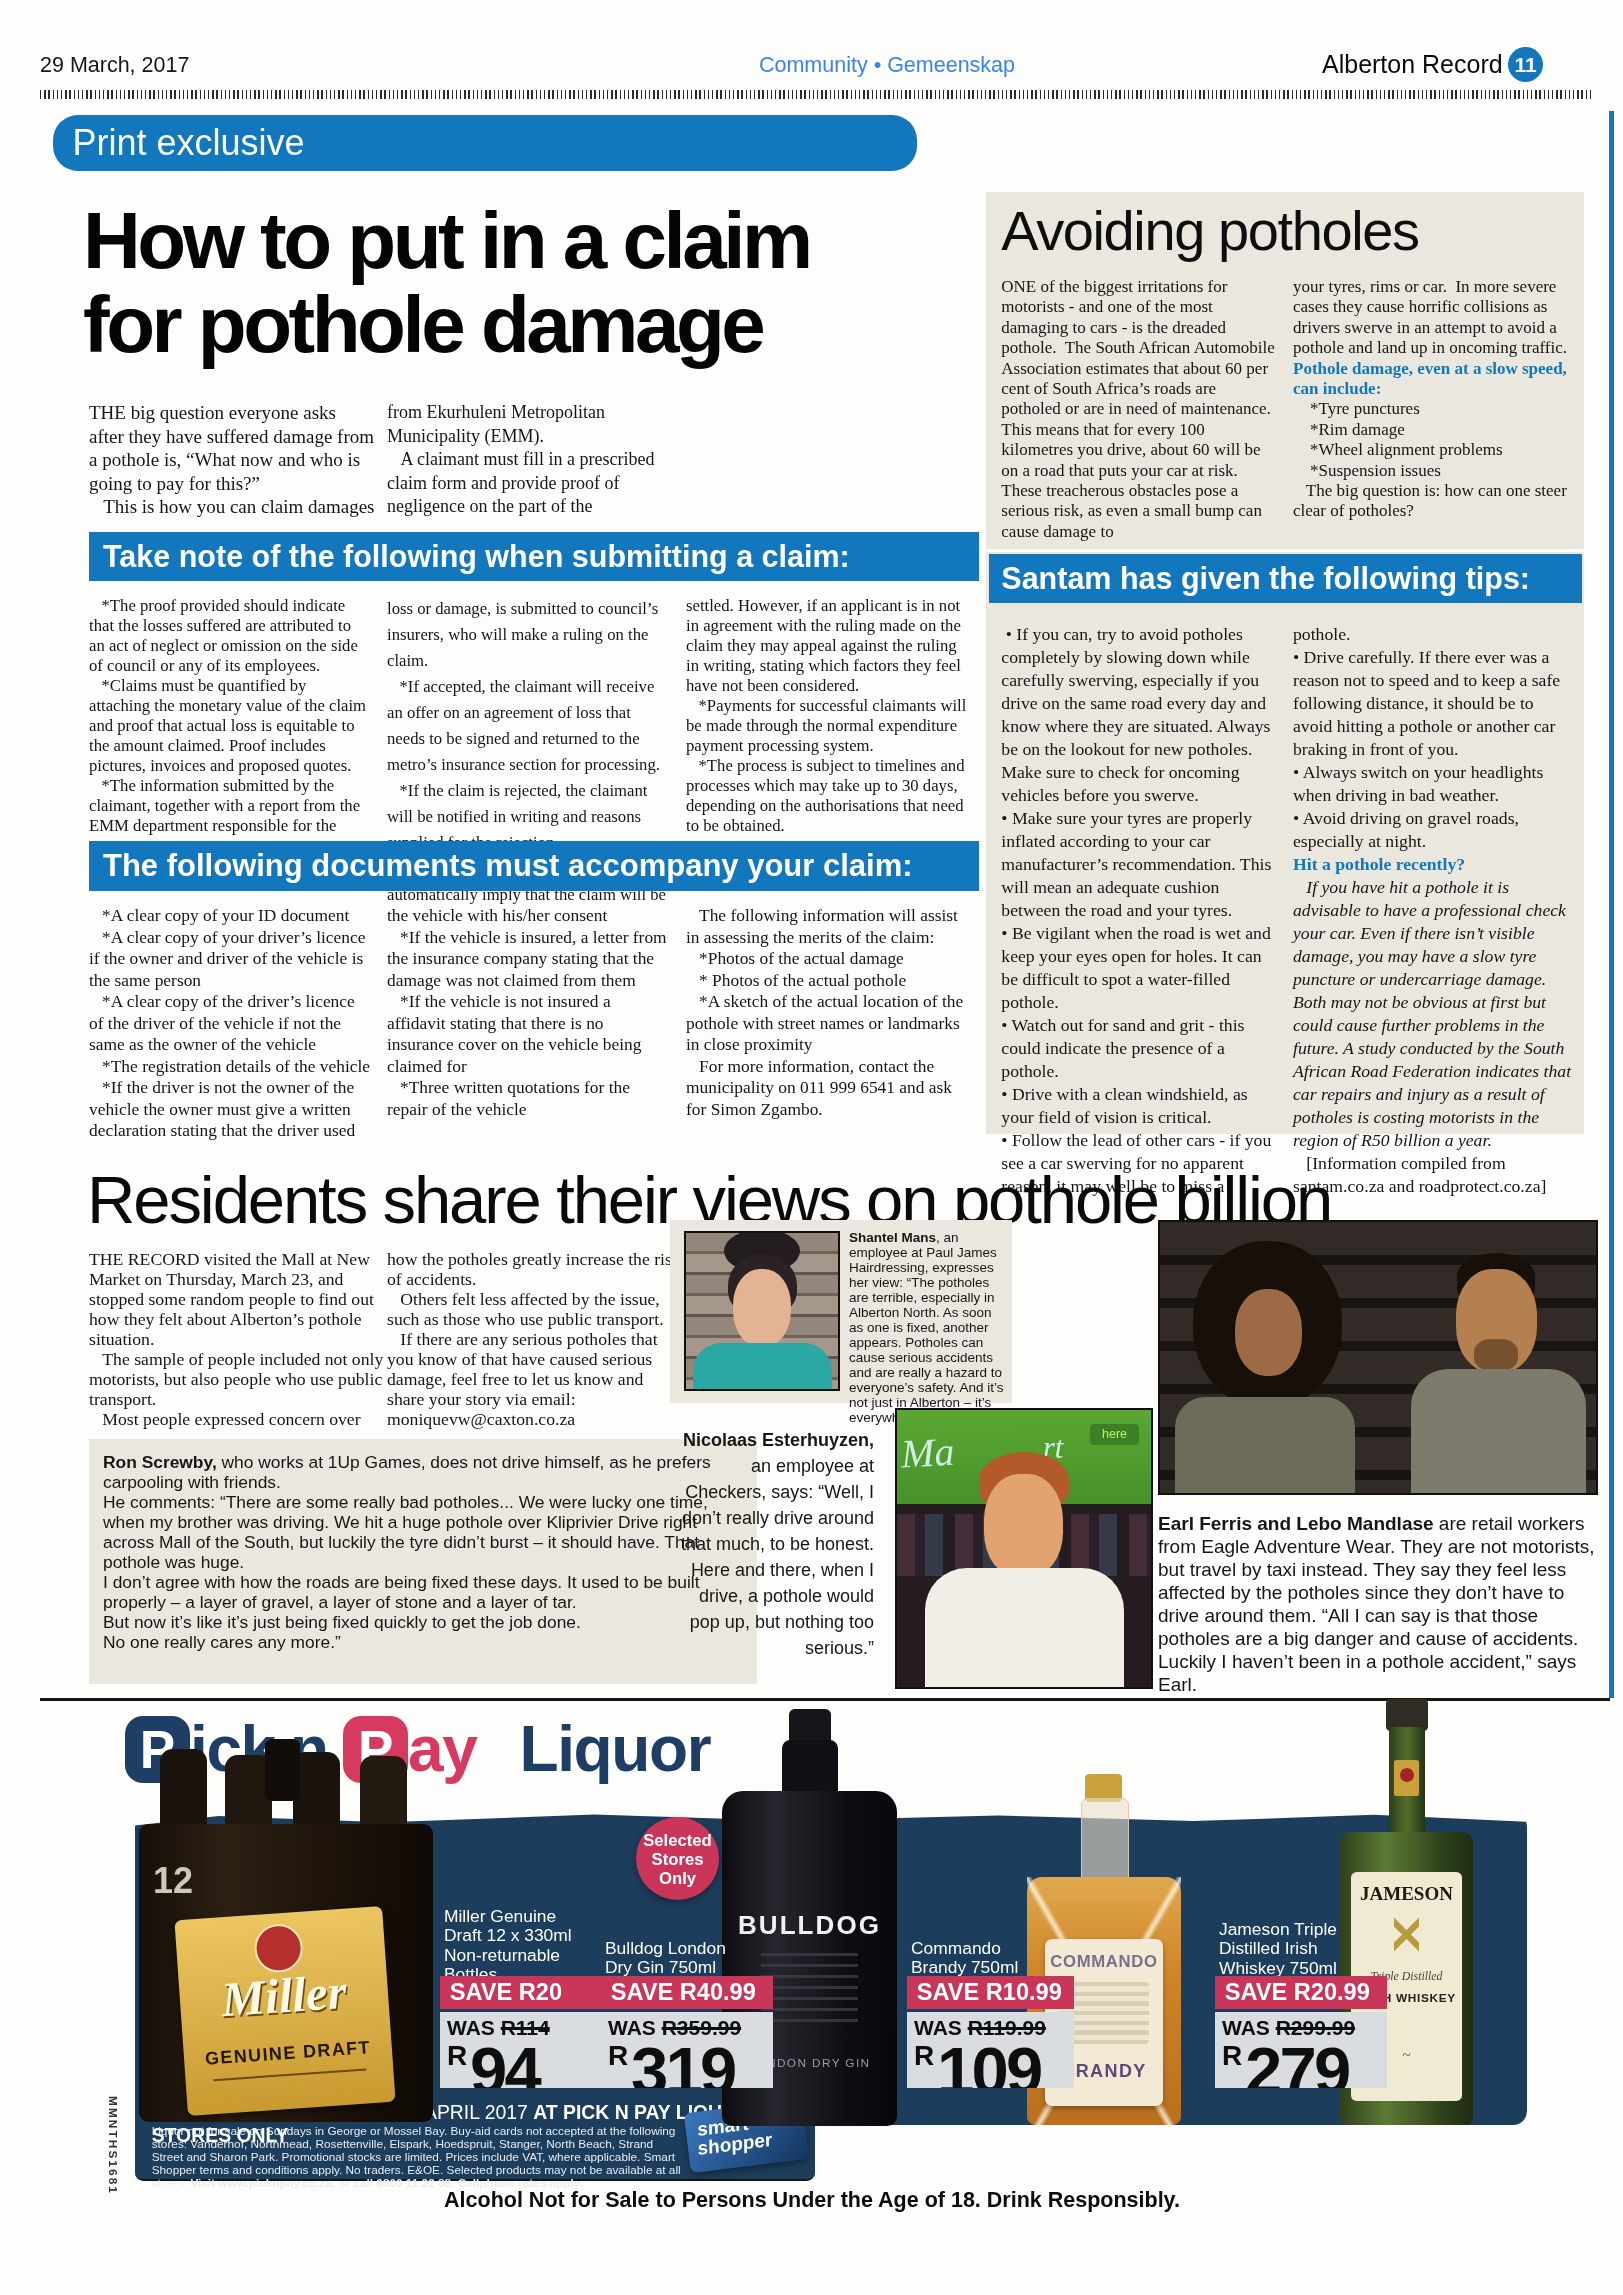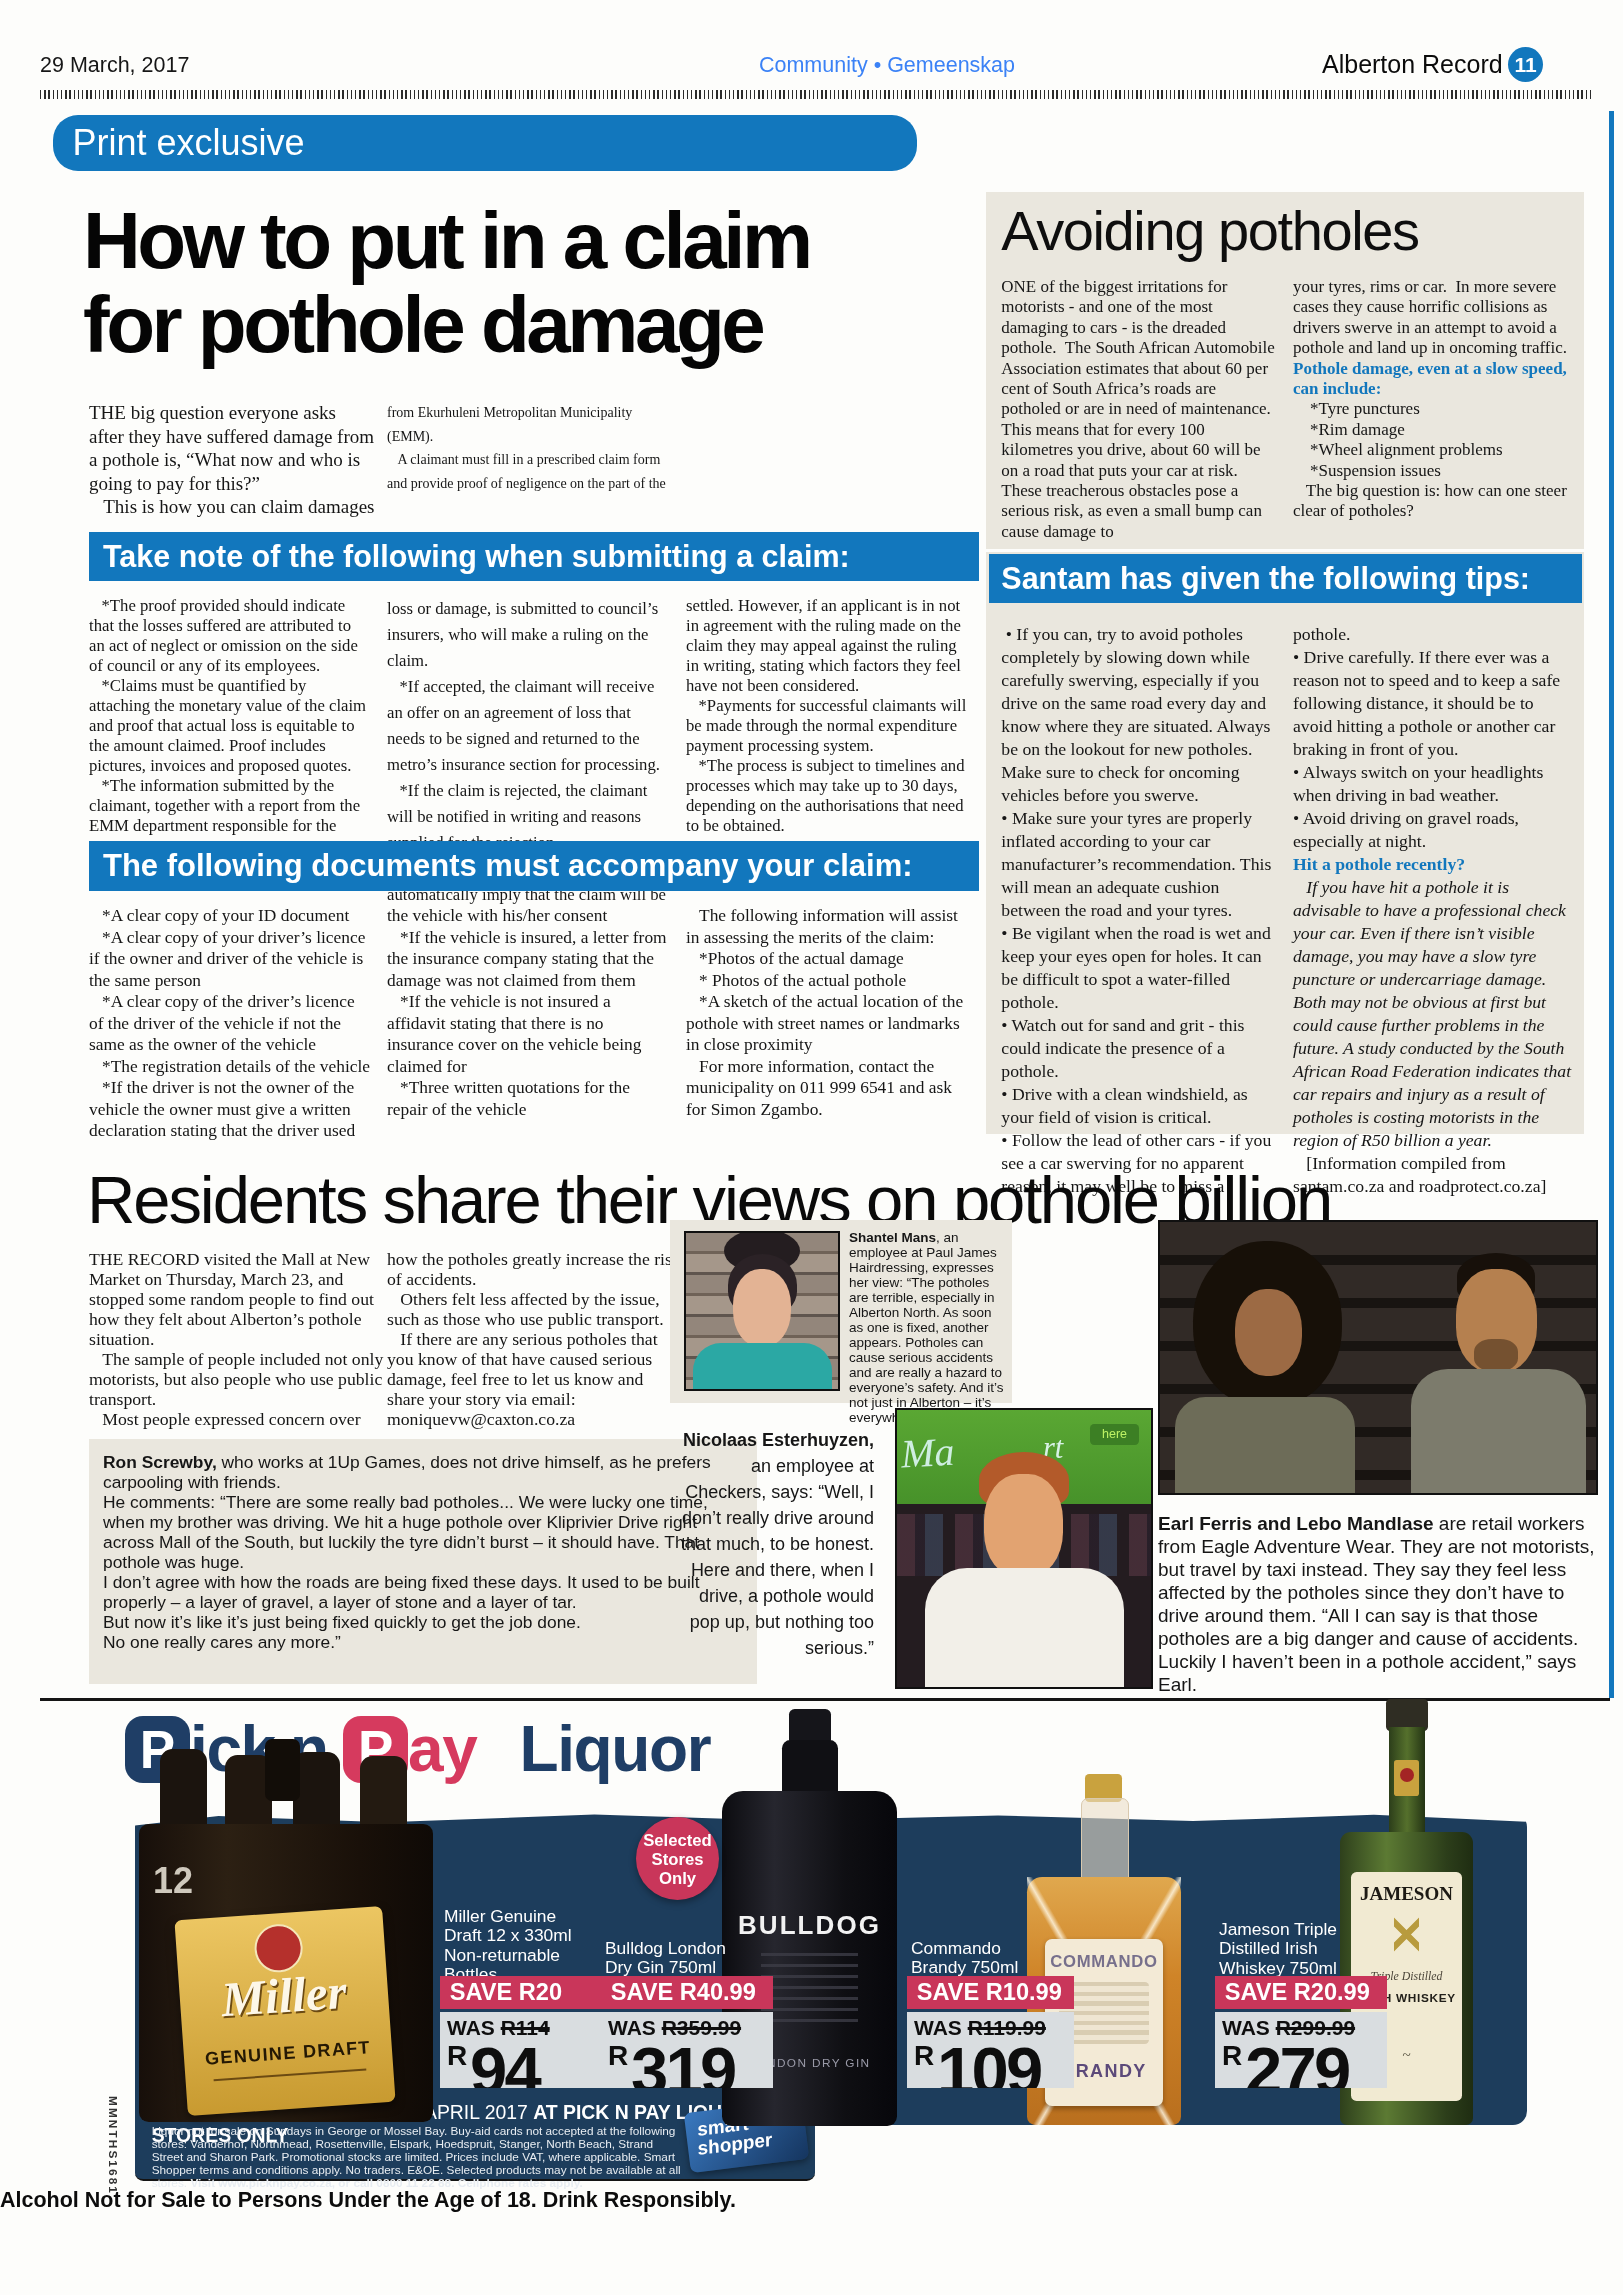--- a/index.html
+++ b/index.html
@@ -44,21 +44,21 @@
 
   <div class="abs bluebar" style="left:53px;top:115px;width:864px;height:56px;font-weight:normal;font-size:36px;line-height:56px;padding-left:19.4px;box-sizing:border-box;border-radius:25px;">Print exclusive</div>
 
   <div class="abs" style="left:83px;top:199px;width:923px;font-weight:bold;font-size:80px;line-height:84px;letter-spacing:-3.5px;color:#050505;">
     <div>How to put in a claim</div>
     <div>for pothole damage</div>
   </div>
 
   <div class="abs serif txt" style="left:89px;top:401px;width:286px;font-size:19px;line-height:23.6px;">THE big question everyone asks after they have suffered damage from a pothole is, “What now and who is going to pay for this?”
    This is how you can claim damages</div>
-  <div class="abs serif txt" style="left:387px;top:401px;width:286px;font-size:14px;line-height:23.6px;">from Ekurhuleni Metropolitan Municipality (EMM).
+  <div class="abs serif txt" style="left:387px;top:401px;width:286px;font-size:18px;line-height:23.6px;">from Ekurhuleni Metropolitan Municipality (EMM).
    A claimant must fill in a prescribed claim form and provide proof of negligence on the part of the</div>
 
   <div class="abs bluebar" style="left:89px;top:532px;width:890px;height:49px;font-size:30.5px;line-height:49px;padding-left:14px;box-sizing:border-box;">Take note of the following when submitting a claim:</div>
   <div class="abs serif txt" style="left:89px;top:596px;width:281px;font-size:16.7px;line-height:20px;">   *The proof provided should indicate that the losses suffered are attributed to an act of neglect or omission on the side of council or any of its employees.
    *Claims must be quantified by attaching the monetary value of the claim and proof that actual loss is equitable to the amount claimed. Proof includes pictures, invoices and proposed quotes.
    *The information submitted by the claimant, together with a report from the EMM department responsible for the</div>
   <div class="abs serif txt" style="left:387px;top:596px;width:286px;font-size:16.7px;line-height:26px;">loss or damage, is submitted to council’s insurers, who will make a ruling on the claim.
    *If accepted, the claimant will receive an offer on an agreement of loss that needs to be signed and returned to the metro’s insurance section for processing.
    *If the claim is rejected, the claimant will be notified in writing and reasons supplied for the rejection.
    *Submitting a claim does not automatically imply that the claim will be</div>
@@ -291,16 +291,16 @@
 Whiskey 750ml</div>
   <div class="abs savebar" style="left:1215px;top:1976px;width:172px;height:33px;box-sizing:border-box;">SAVE R20.99</div>
   <div class="abs pricecard" style="left:1215px;top:2012px;width:172px;height:76px;box-sizing:border-box;">
     <div class="wasrow"><span>WAS </span><span class="strike">R299.99</span></div>
     <div class="bigrow">
         <span class="rr">R</span>
         <span class="big">279</span>
       </div>
   </div>
 
-  <div class="abs" style="left:0;top:2188px;width:1624px;text-align:left;font-weight:bold;font-size:21.5px;color:#0c0c0c;">Alcohol Not for Sale to Persons Under the Age of 18. Drink Responsibly.</div>
+  <div class="abs" style="left:0;top:2188px;width:1624px;text-align:center;font-weight:bold;font-size:21.5px;color:#0c0c0c;">Alcohol Not for Sale to Persons Under the Age of 18. Drink Responsibly.</div>
 
 </div>
 
 
 </body></html>

